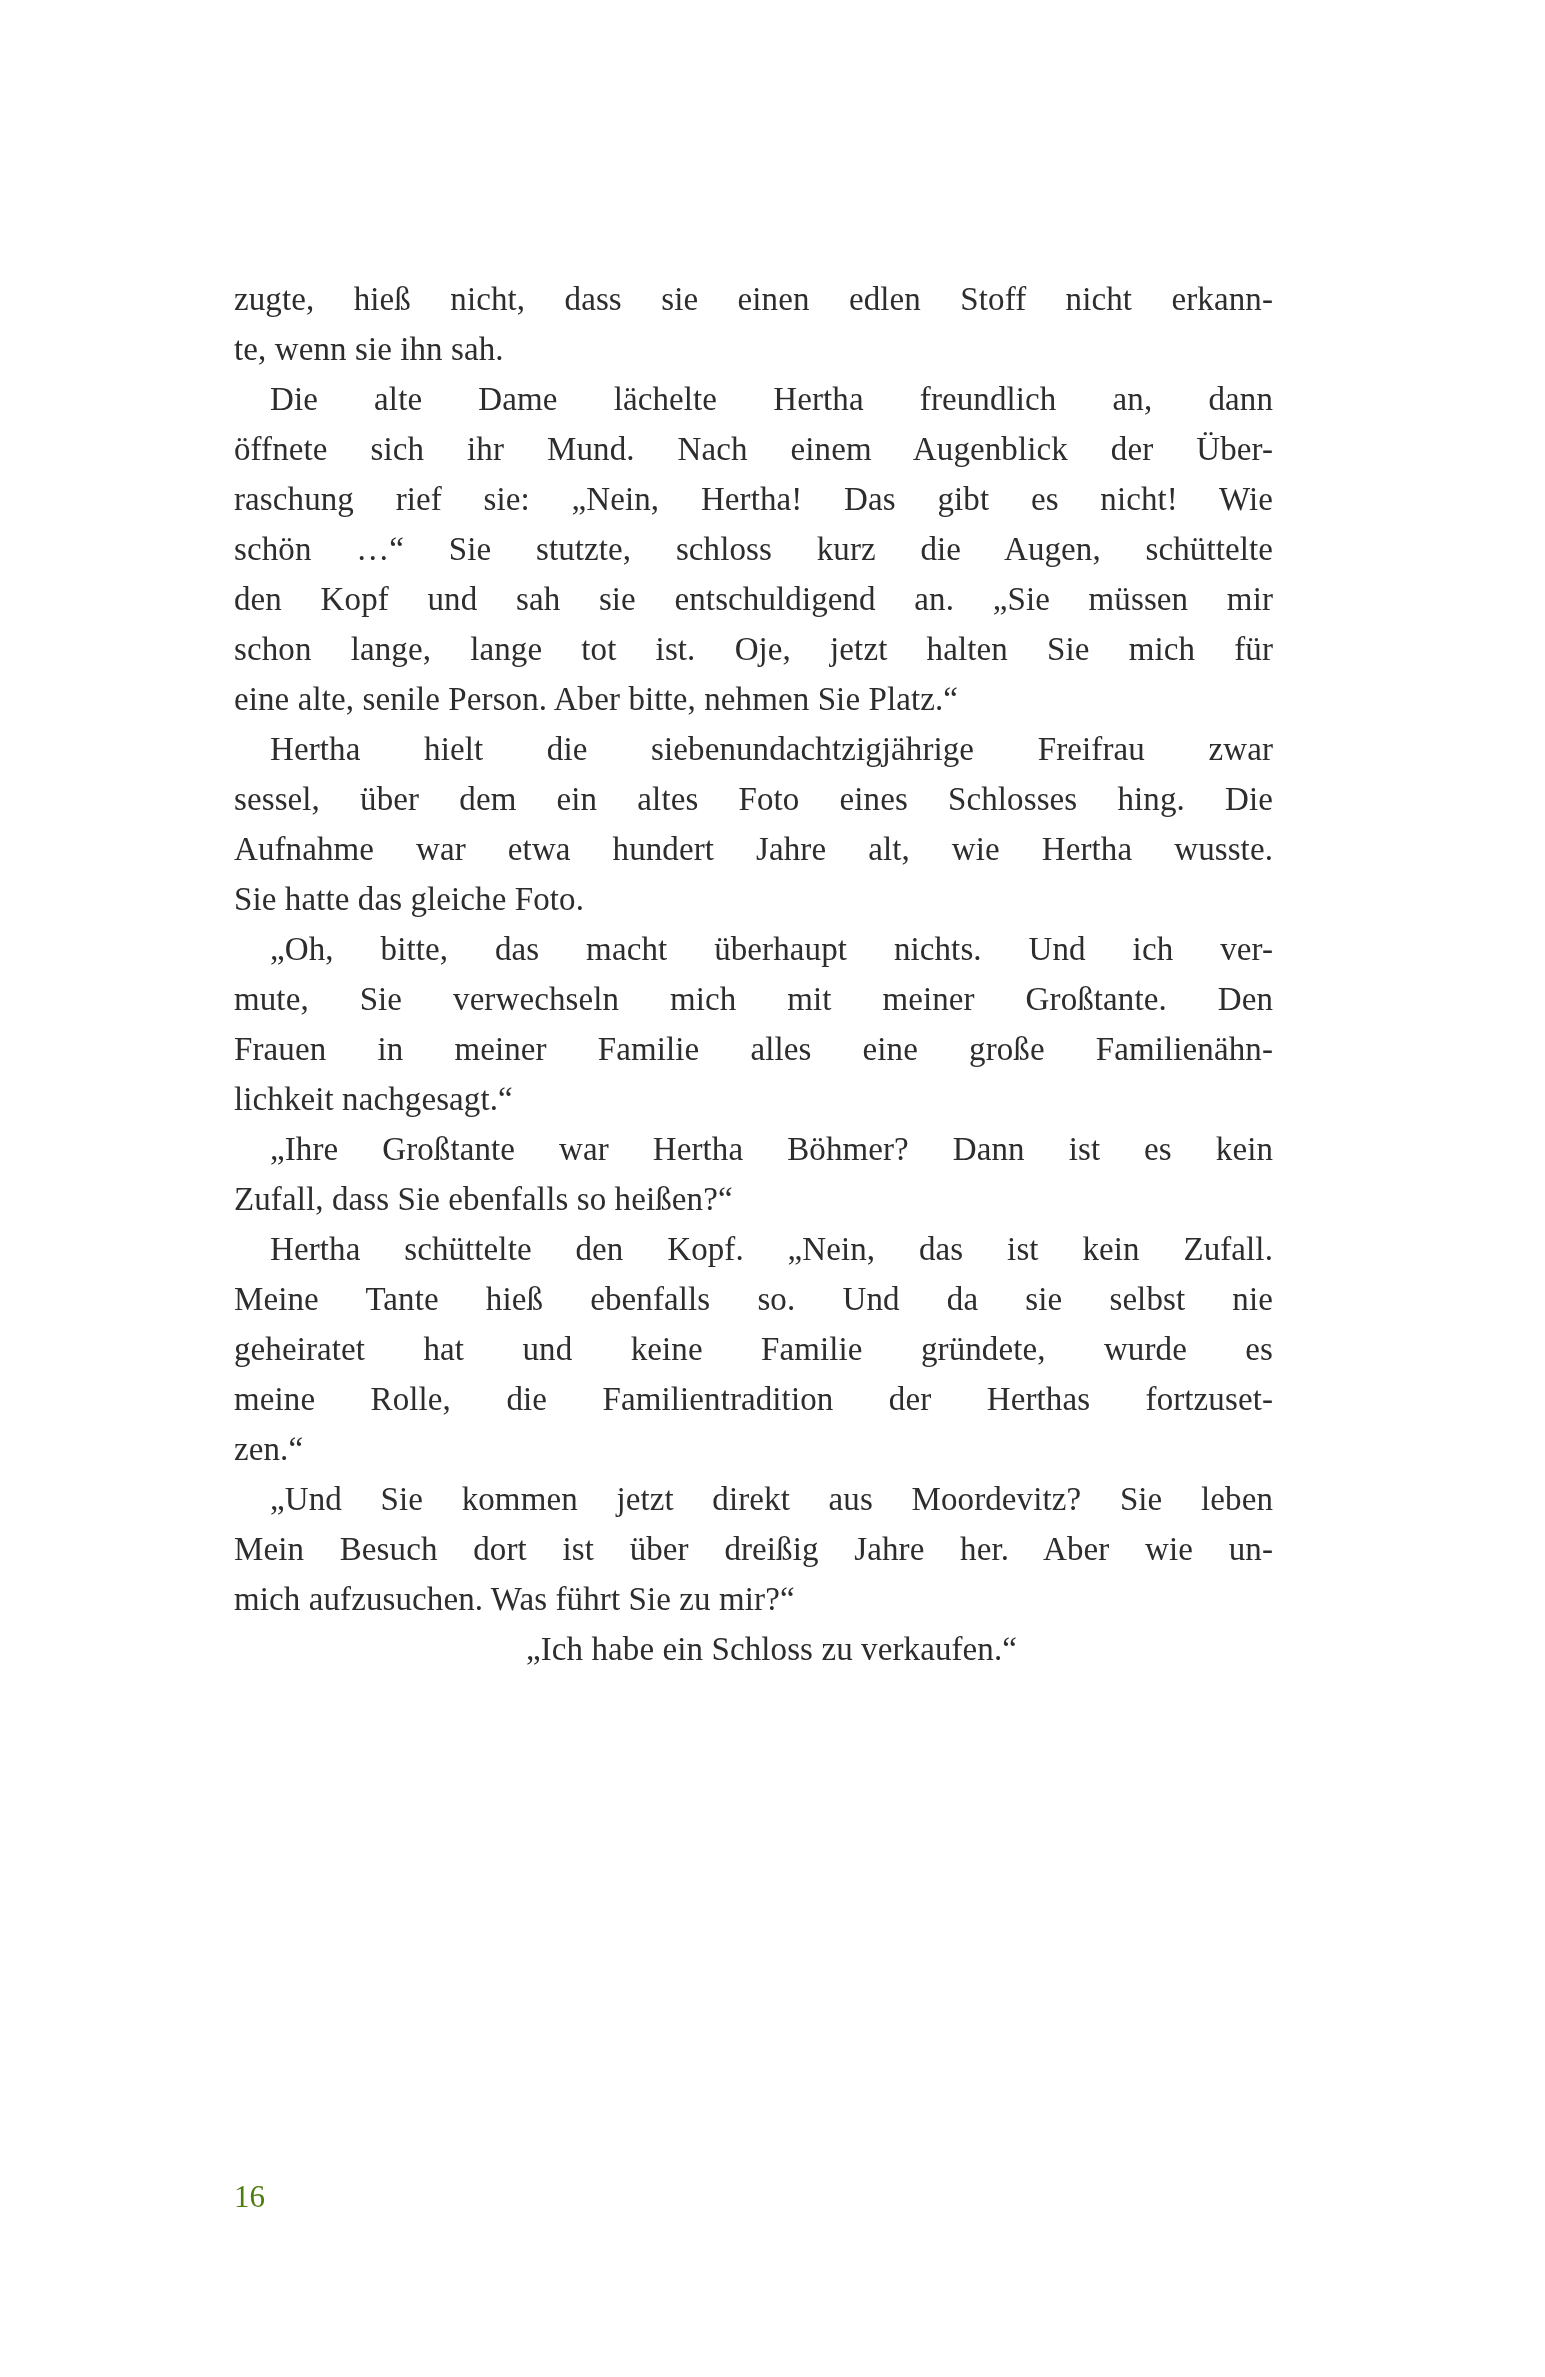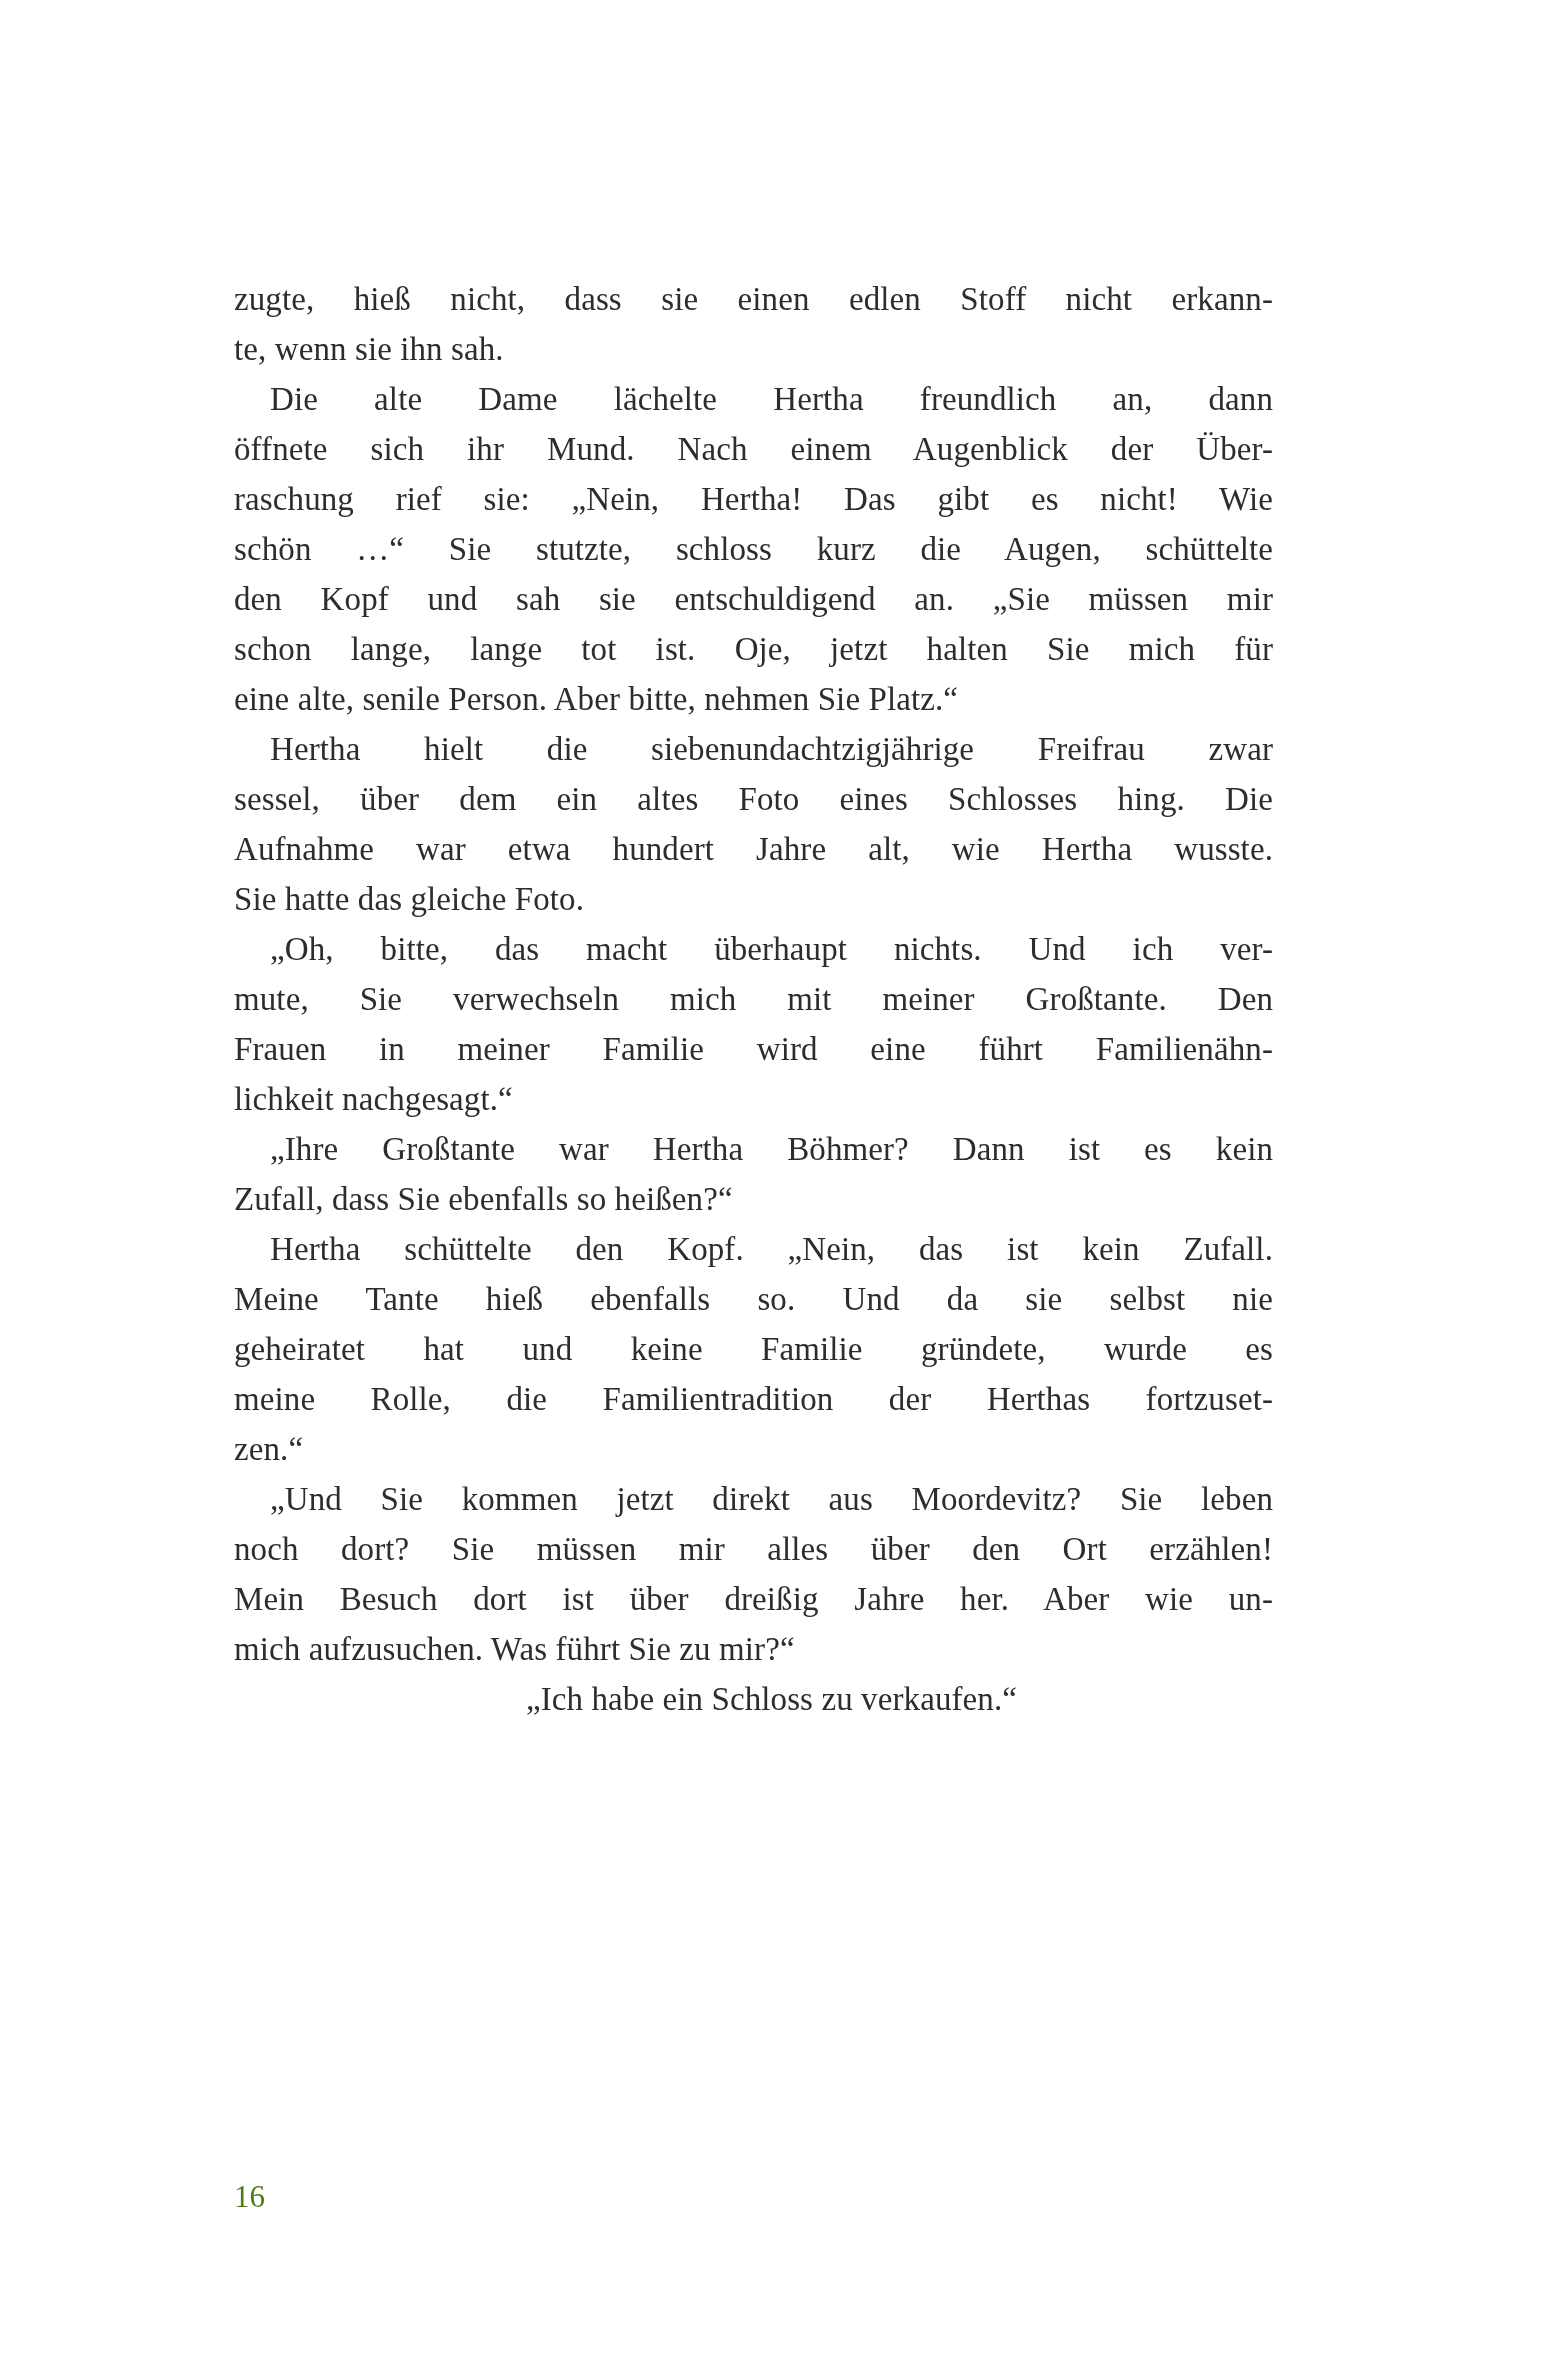--- a/index.html
+++ b/index.html
@@ -60,30 +60,29 @@
       <div class="line j">schön …“ Sie stutzte, schloss kurz die Augen, schüttelte</div>
       <div class="line j">den Kopf und sah sie entschuldigend an. „Sie müssen mir</div>
       <div class="line j">schon lange, lange tot ist. Oje, jetzt halten Sie mich für</div>
       <div class="line">eine alte, senile Person. Aber bitte, nehmen Sie Platz.“</div>
       <div class="line j indent">Hertha hielt die siebenundachtzigjährige Freifrau zwar</div>
       <div class="line j">sessel, über dem ein altes Foto eines Schlosses hing. Die</div>
       <div class="line j">Aufnahme war etwa hundert Jahre alt, wie Hertha wusste.</div>
       <div class="line">Sie hatte das gleiche Foto.</div>
       <div class="line j indent">„Oh, bitte, das macht überhaupt nichts. Und ich ver-</div>
       <div class="line j">mute, Sie verwechseln mich mit meiner Großtante. Den</div>
-      <div class="line j">Frauen in meiner Familie wird eine führt Familienähn-</div>
+      <div class="line j">Frauen in meiner Familie alles eine große Familienähn-</div>
       <div class="line">lichkeit nachgesagt.“</div>
       <div class="line j indent">„Ihre Großtante war Hertha Böhmer? Dann ist es kein</div>
       <div class="line">Zufall, dass Sie ebenfalls so heißen?“</div>
       <div class="line j indent">Hertha schüttelte den Kopf. „Nein, das ist kein Zufall.</div>
       <div class="line j">Meine Tante hieß ebenfalls so. Und da sie selbst nie</div>
       <div class="line j">geheiratet hat und keine Familie gründete, wurde es</div>
       <div class="line j">meine Rolle, die Familientradition der Herthas fortzuset-</div>
       <div class="line">zen.“</div>
       <div class="line j indent">„Und Sie kommen jetzt direkt aus Moordevitz? Sie leben</div>
-      <div class="line j">noch dort? Sie müssen mir alles über den Ort erzählen!</div>
       <div class="line j">Mein Besuch dort ist über dreißig Jahre her. Aber wie un-</div>
       <div class="line">mich aufzusuchen. Was führt Sie zu mir?“</div>
       <div class="line indent">„Ich habe ein Schloss zu verkaufen.“</div>
     </div>
   <div class="page-number" style="color: #4d7c0f;">16</div>
 </div>
 
 
 </body></html>

